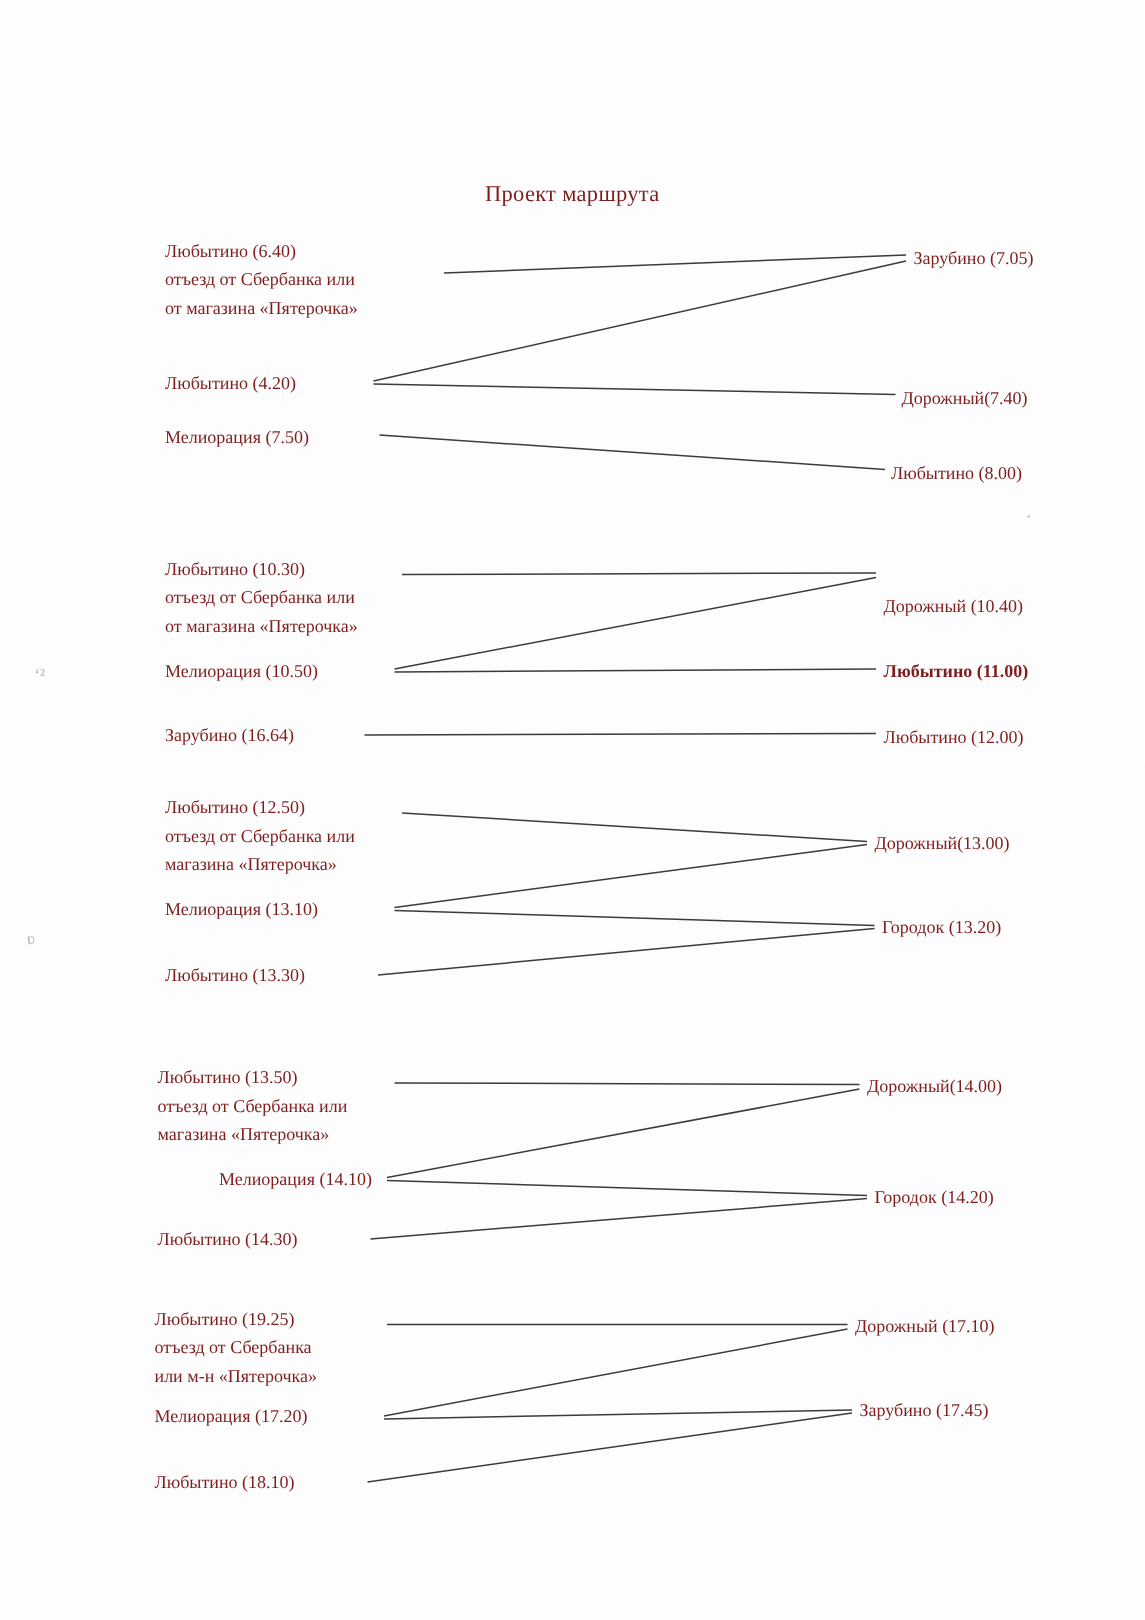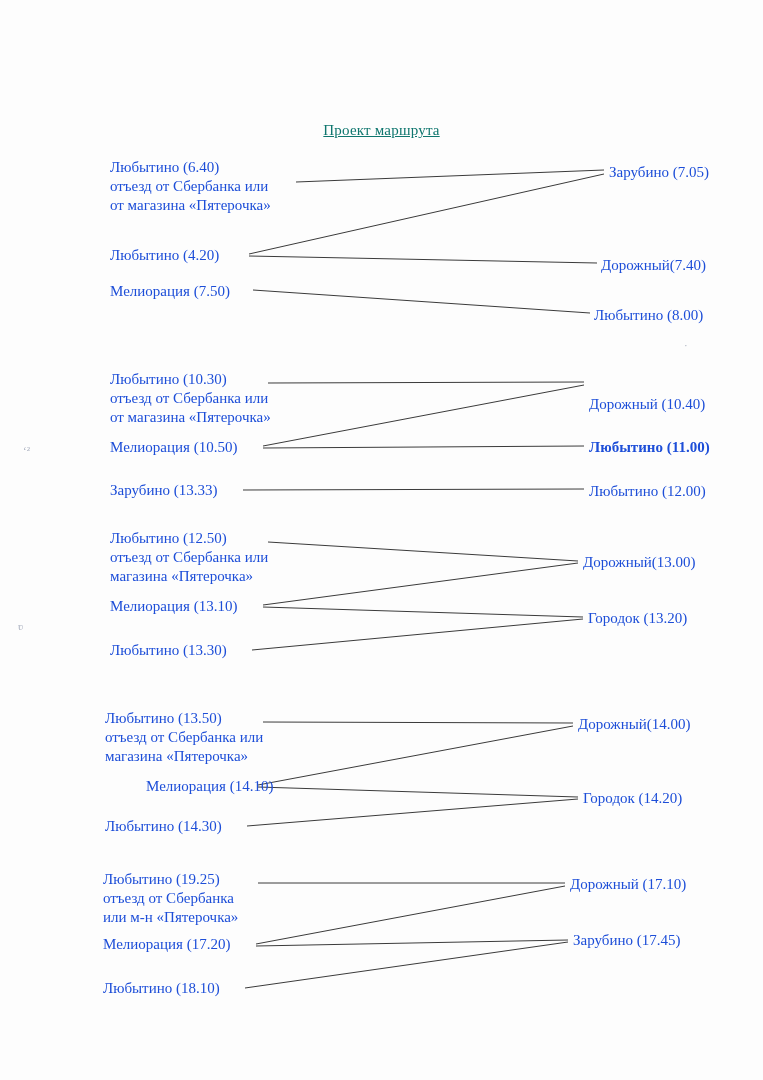--- a/index.html
+++ b/index.html
@@ -21,39 +21,38 @@
     background: #fdfdfd;
   }
   #doc-title {
     position: absolute;
     top: 122px;
     left: 0;
     width: 100%;
     text-align: center;
     font-size: 15px;
     letter-spacing: 0.2px;
-    color: #0f766e;
-    text-decoration: underline;
+    color: #7f1d1d;
   }
   
   #lines {
     position: absolute;
     top: 0;
     left: 0;
     width: 763px;
     height: 1080px;
     pointer-events: none;
   }
   
   .entry {
     position: absolute;
-    font-size: 15px;
+    font-size: 12px;
     line-height: 19px;
     white-space: pre-line;
-    color: #1d4ed8;
+    color: #7f1d1d;
   }
   .entry.left  { text-align: left; }
   .entry.right { text-align: left; }
 
   .smudge {
     position: absolute;
     color: #8a93a8;
     font-size: 11px;
     opacity: .75;
     font-family: "Liberation Serif", serif;
@@ -95,21 +94,21 @@
 от магазина «Пятерочка»</div>
       <div class="entry left" style="left: 110px; top: 246px;">Любытино (4.20)</div>
       <div class="entry left" style="left: 110px; top: 282px;">Мелиорация (7.50)</div>
       <div class="entry right" style="left: 609px; top: 163px;">Зарубино (7.05)</div>
       <div class="entry right" style="left: 601px; top: 256px;">Дорожный(7.40)</div>
       <div class="entry right" style="left: 594px; top: 306px;">Любытино (8.00)</div>
       <div class="entry left" style="left: 110px; top: 370px;">Любытино (10.30)
 отъезд от Сбербанка или
 от магазина «Пятерочка»</div>
       <div class="entry left" style="left: 110px; top: 438px;">Мелиорация (10.50)</div>
-      <div class="entry left" style="left: 110px; top: 481px;">Зарубино (13.33)</div>
+      <div class="entry left" style="left: 110px; top: 481px;">Зарубино (16.64)</div>
       <div class="entry right" style="left: 589px; top: 395px; font-family: Liberation Serif, serif;">Дорожный (10.40)</div>
       <div class="entry right" style="left: 589px; top: 438px; font-weight: bold;">Любытино (11.00)</div>
       <div class="entry right" style="left: 589px; top: 482px;">Любытино (12.00)</div>
       <div class="entry left" style="left: 110px; top: 529px;">Любытино (12.50)
 отъезд от Сбербанка или
 магазина «Пятерочка»</div>
       <div class="entry left" style="left: 110px; top: 597px;">Мелиорация (13.10)</div>
       <div class="entry left" style="left: 110px; top: 641px;">Любытино (13.30)</div>
       <div class="entry right" style="left: 583px; top: 553px;">Дорожный(13.00)</div>
       <div class="entry right" style="left: 588px; top: 609px;">Городок (13.20)</div>

